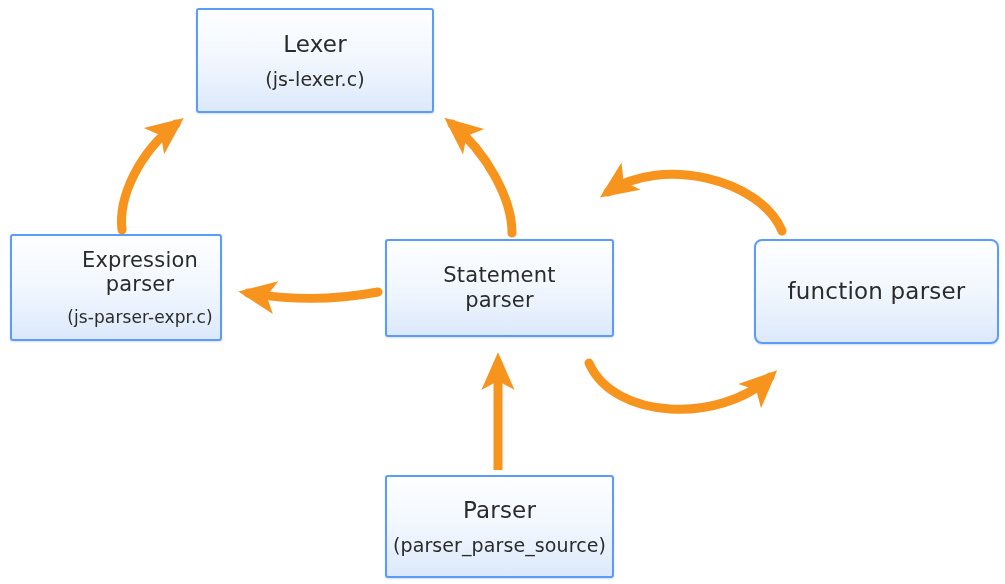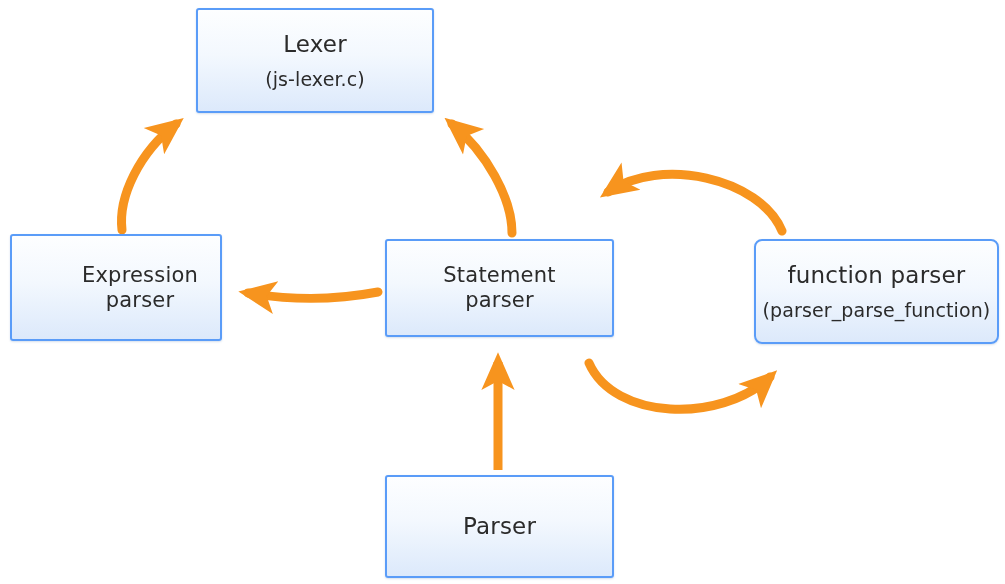--- a/index.html
+++ b/index.html
@@ -78,29 +78,30 @@
   </svg>
 
   <div class="node" style="left: 196px; top: 8px; width: 238px; height: 105px; border-color: rgb(90, 156, 248); color: rgb(43, 43, 43);">
     <div class="title">Lexer</div>
     <div class="sub">(js-lexer.c)</div>
   </div>
 
   <div class="node small" style="left: 10px; top: 234px; width: 212px; height: 107px; border-color: rgb(90, 156, 248); color: rgb(43, 43, 43); padding-left: 48px;">
     <div class="title">Expression
 parser</div>
+    <div class="sub">(js-parser-expr.c)</div>
   </div>
 
   <div class="node small" style="left: 385px; top: 239px; width: 229px; height: 98px; border-color: rgb(90, 156, 248); color: rgb(43, 43, 43);">
     <div class="title">Statement
 parser</div>
   </div>
 
   <div class="node" style="left: 754px; top: 239px; width: 245px; height: 105px; border-color: rgb(90, 156, 248); color: rgb(43, 43, 43); border-radius: 8px;">
     <div class="title">function parser</div>
-    <div class="sub">(parser_parse_function)</div>
   </div>
 
   <div class="node" style="left: 385px; top: 475px; width: 229px; height: 103px; border-color: rgb(90, 156, 248); color: rgb(43, 43, 43);">
     <div class="title">Parser</div>
+    <div class="sub">(parser_parse_source)</div>
   </div>
 
 </div>
 
 </body></html>

